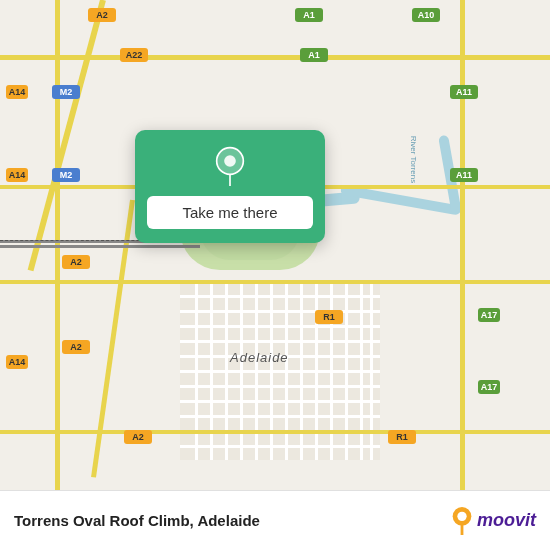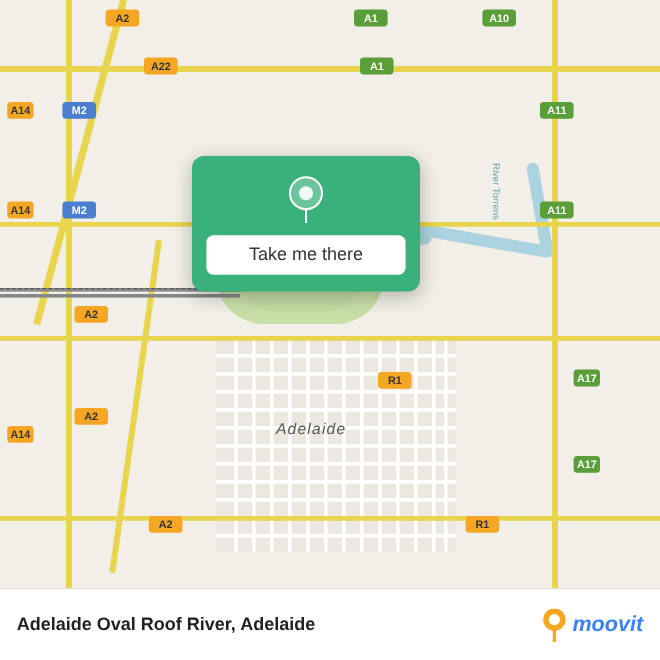--- a/index.html
+++ b/index.html
@@ -52,21 +52,21 @@
       background: #5a9e3a;
     }
     .badge-blue {
       background: #4a7ecf;
     }
 
     
     #popup-card {
       position: absolute;
       top: 130px;
-      left: 160px;
+      left: 135px;
       width: 190px;
       background: #3ab07a;
       border-radius: 10px;
       padding: 16px 12px 14px;
       display: flex;
       flex-direction: column;
       align-items: center;
       z-index: 20;
       box-shadow: 0 4px 16px rgba(0,0,0,0.25);
     }
@@ -135,21 +135,21 @@
     }
 
     .moovit-pin {
       width: 22px;
       height: 28px;
     }
 
     .moovit-text {
       font-size: 18px;
       font-weight: bold;
-      color: #3b82f6;
+      color: #4c1d95;
       font-style: italic;
     }
 
     
     .city-label {
       position: absolute;
       font-size: 13px;
       color: #555;
       font-style: italic;
       letter-spacing: 1px;
@@ -228,21 +228,21 @@
   <div style="position:absolute;top:245px;left:0;width:200px;height:3px;background:#888;"></div>
 
   <div class="city-label" style="top:350px;left:230px;">Adelaide</div>
 
   <div class="river-label" style="top:155px;left:390px;">River Torrens</div>
 
   <div class="badge badge-yellow" style="top:8px;left:88px;">A2</div>
 
   <div class="badge badge-green" style="top:8px;left:295px;">A1</div>
 
-  <div class="badge badge-green" style="top:8px;left:402px;">A10</div>
+  <div class="badge badge-green" style="top:8px;left:412px;">A10</div>
 
   <div class="badge badge-yellow" style="top:48px;left:120px;">A22</div>
 
   <div class="badge badge-green" style="top:48px;left:300px;">A1</div>
 
   <div class="badge badge-blue" style="top:85px;left:52px;">M2</div>
 
   <div class="badge badge-yellow" style="top:85px;left:6px;width:22px;">A14</div>
 
   <div class="badge badge-green" style="top:85px;left:450px;">A11</div>
@@ -279,21 +279,21 @@
       <path d="M20 34 L20 48" stroke="white" stroke-width="2"></path>
     </svg>
     <button id="take-me-there-btn">Take me there</button>
   </div>
 
 </div>
 
 <div id="bottom-bar">
   <div class="location-info">
     <div class="location-name">
-      <span>Adelaide Oval Roof River,</span>
+      <span>Torrens Oval Roof Climb,</span>
       <span>Adelaide</span>
     </div>
   </div>
   <div class="moovit-logo">
 
     <svg class="moovit-pin" viewBox="0 0 22 30" fill="none" xmlns="http://www.w3.org/2000/svg">
       <ellipse cx="11" cy="10" rx="10" ry="10" fill="#f5a623"></ellipse>
       <circle cx="11" cy="10" r="5" fill="white"></circle>
       <path d="M11 20 L11 30" stroke="#f5a623" stroke-width="3" stroke-linecap="round"></path>
     </svg>

